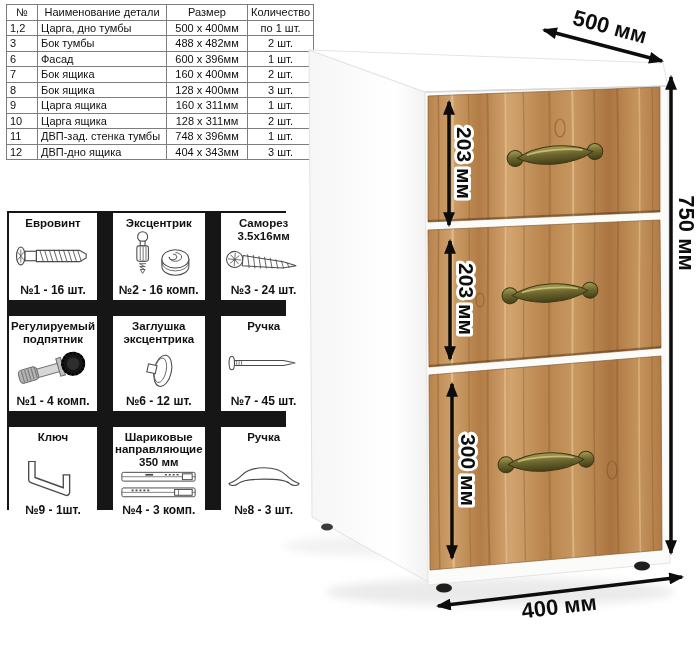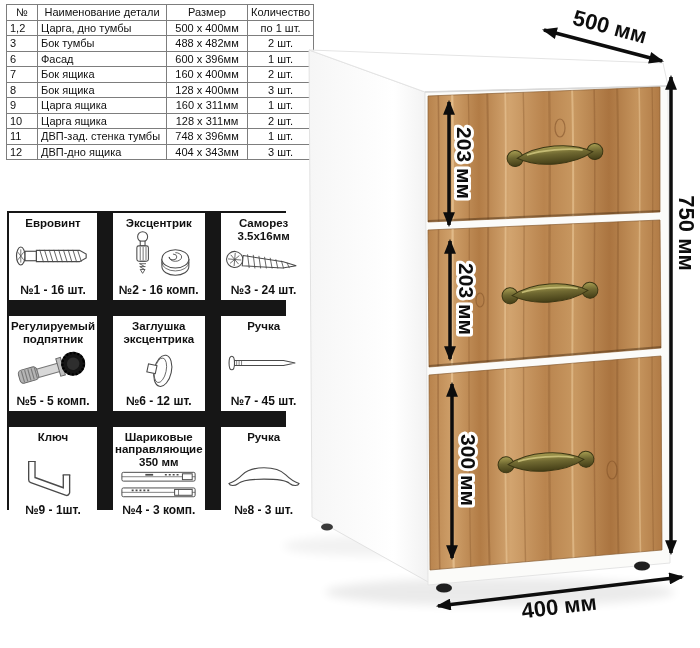--- a/index.html
+++ b/index.html
@@ -160,21 +160,21 @@
             <rect x="6" y="16" width="20" height="14" rx="4" fill="#b5b5b5" stroke="#666" stroke-width="1"></rect>
             <path d="M10,17 v12 M13.5,17 v12 M17,17 v12 M20.5,17 v12 M24,17 v12" stroke="#7a7a7a" stroke-width="1.2" fill="none"></path>
             <rect x="26" y="19.5" width="23" height="9" fill="#d8d8d8" stroke="#777" stroke-width="1"></rect>
             <rect x="48" y="14.5" width="5" height="19" fill="#bfbfbf" stroke="#666" stroke-width="1"></rect>
             <circle cx="64" cy="24.5" r="12.5" fill="#151515"></circle>
             <circle cx="64" cy="24.5" r="11.2" fill="none" stroke="#000" stroke-width="2.4" stroke-dasharray="2 2"></circle>
             <circle cx="64" cy="24.5" r="6.5" fill="#2e2e2e"></circle>
           </g>
         </svg>
       </span>
-      <span class="hw-count">№5 - 5 комп.</span>
+      <span class="hw-count">№1 - 4 комп.</span>
     </div>
 
     <div class="hw-cell">
       <span class="hw-title">Заглушка эксцентрика</span>
       <span class="hw-icon">
         <svg width="82" height="48" viewBox="0 0 84 50">
           <g stroke="#4a4a4a" fill="#fff" stroke-width="1.1" transform="rotate(12 42 25)">
             <ellipse cx="46" cy="25" rx="9" ry="16.5"></ellipse>
             <ellipse cx="43.5" cy="25" rx="6" ry="13" stroke-width=".8"></ellipse>
             <rect x="30" y="21" width="9" height="8.5"></rect>

